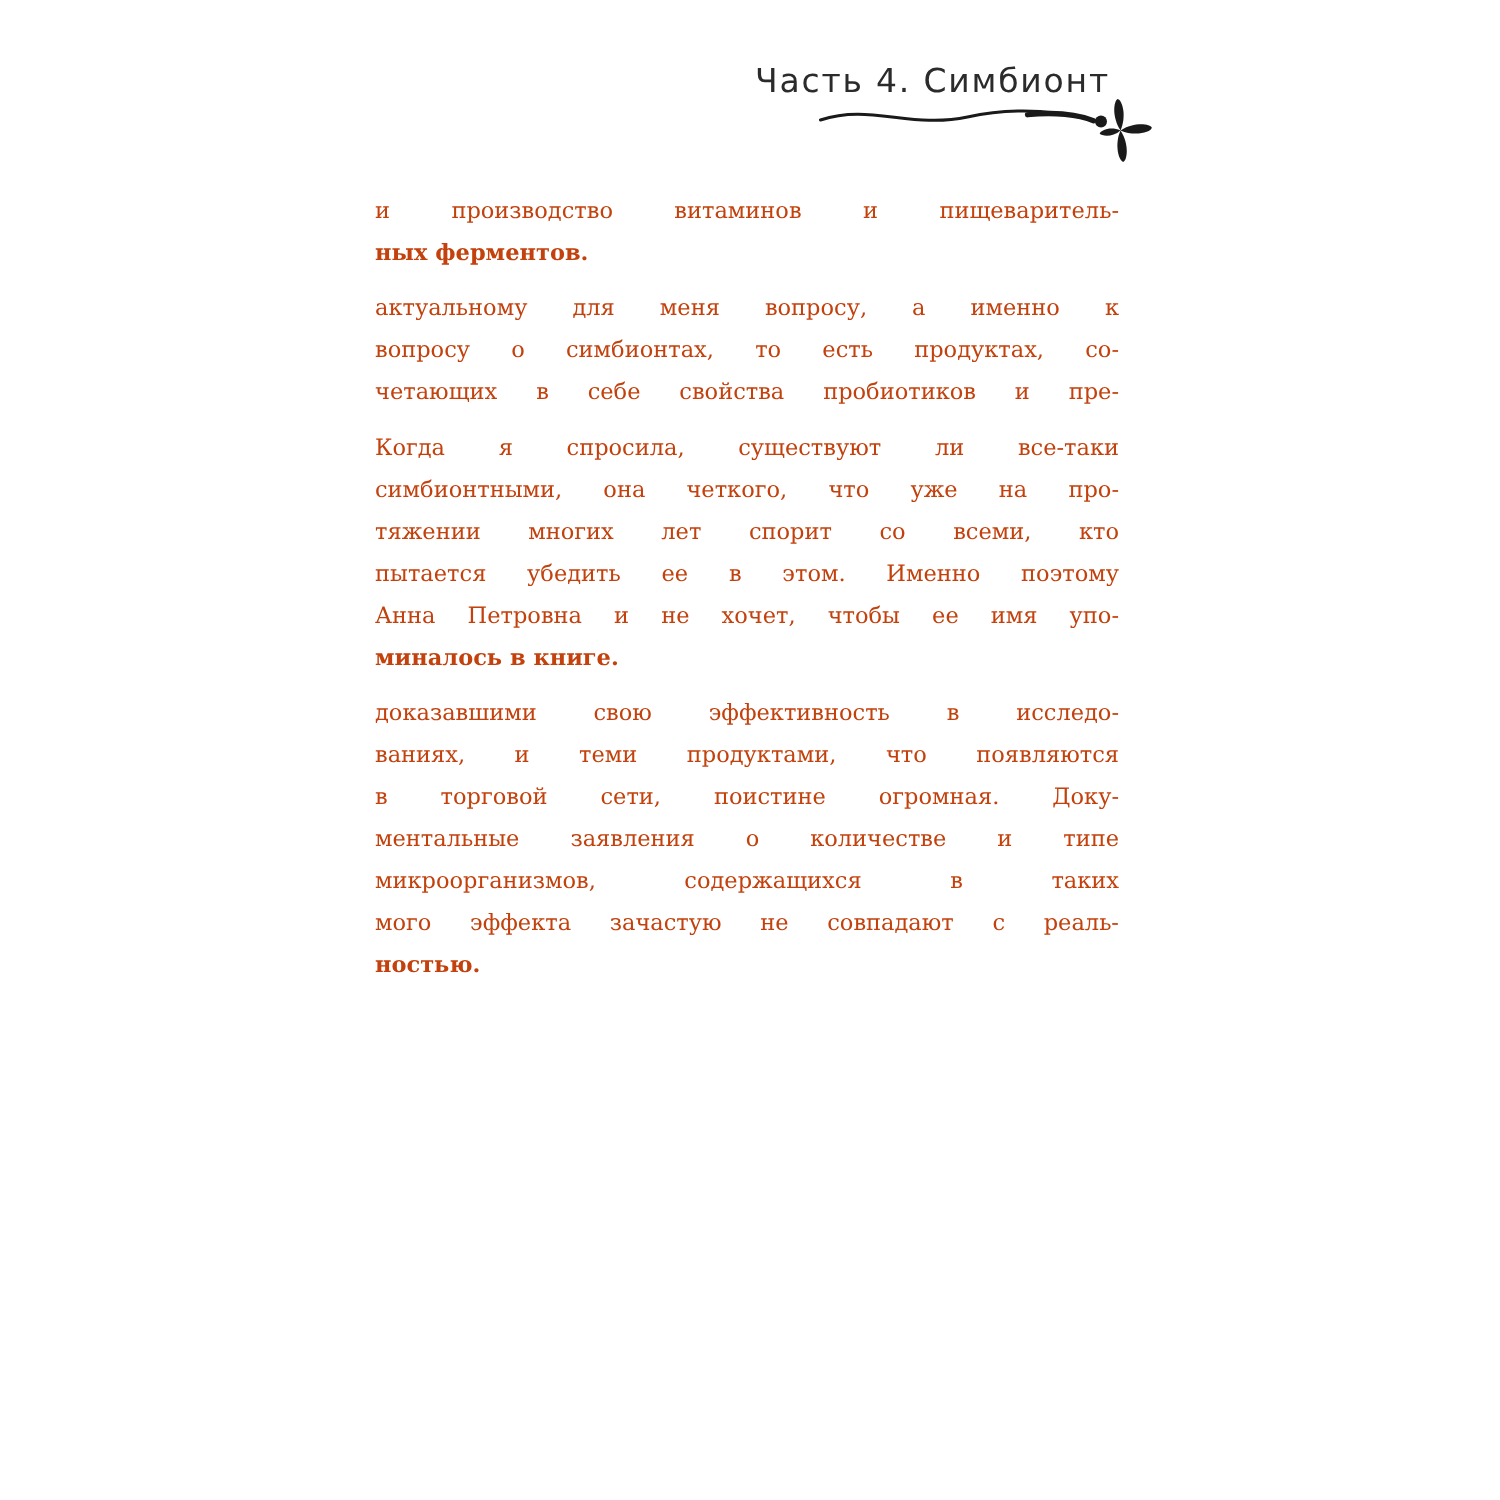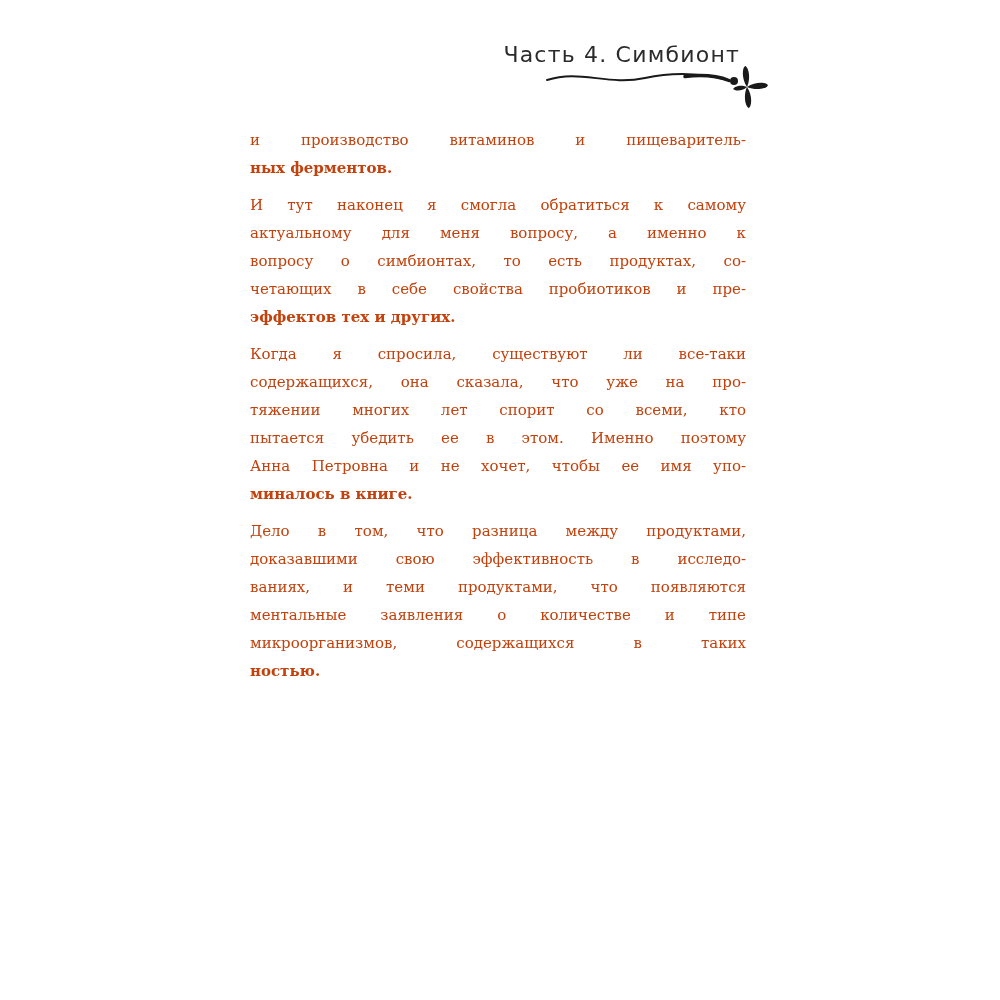--- a/index.html
+++ b/index.html
@@ -88,39 +88,38 @@
       </g>
     </g>
   </svg>
 
   <div class="body-text" id="body-text">
       <div class="paragraph">
         <div class="line just">и производство витаминов и пищеваритель-</div>
         <div class="line last">ных ферментов.</div>
       </div>
       <div class="paragraph">
-        <div class="line just">И тут наконец я смогла обратиться к самому</div>
         <div class="line just">актуальному для меня вопросу, а именно к</div>
         <div class="line just">вопросу о симбионтах, то есть продуктах, со-</div>
         <div class="line just">четающих в себе свойства пробиотиков и пре-</div>
-        <div class="line last">эффектов тех и других.</div>
       </div>
       <div class="paragraph">
         <div class="line just">Когда я спросила, существуют ли все-таки</div>
-        <div class="line just">содержащихся, она сказала, что уже на про-</div>
+        <div class="line just">симбионтными, она четкого, что уже на про-</div>
         <div class="line just">тяжении многих лет спорит со всеми, кто</div>
         <div class="line just">пытается убедить ее в этом. Именно поэтому</div>
         <div class="line just">Анна Петровна и не хочет, чтобы ее имя упо-</div>
         <div class="line last">миналось в книге.</div>
       </div>
       <div class="paragraph">
-        <div class="line just">Дело в том, что разница между продуктами,</div>
         <div class="line just">доказавшими свою эффективность в исследо-</div>
         <div class="line just">ваниях, и теми продуктами, что появляются</div>
+        <div class="line just">в торговой сети, поистине огромная. Доку-</div>
         <div class="line just">ментальные заявления о количестве и типе</div>
         <div class="line just">микроорганизмов, содержащихся в таких</div>
+        <div class="line just">мого эффекта зачастую не совпадают с реаль-</div>
         <div class="line last">ностью.</div>
       </div>
     </div>
 
   <div class="page-number">107</div>
 
 </div>
 
 </body></html>

